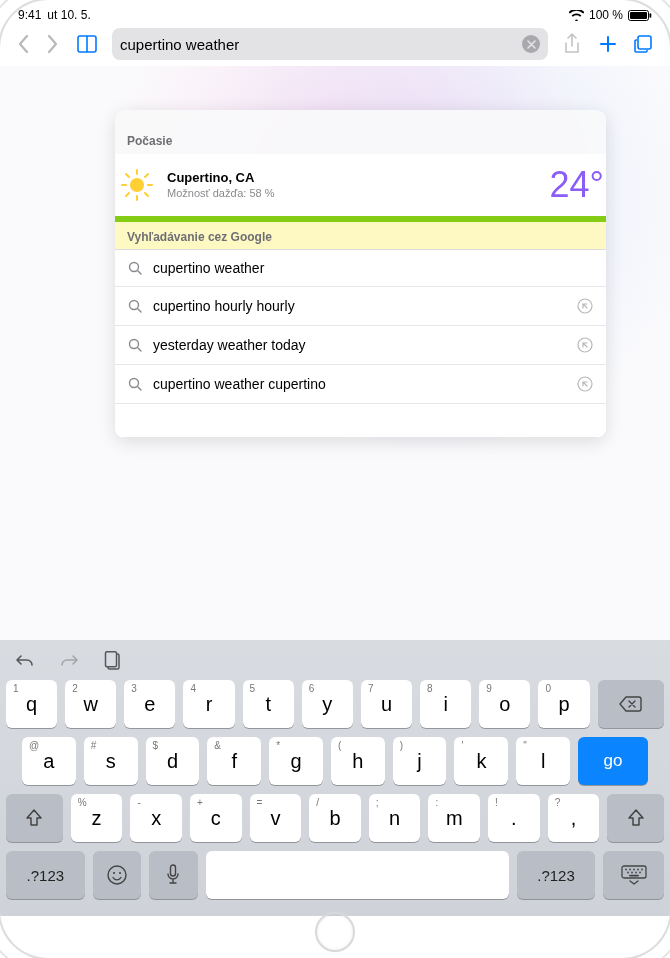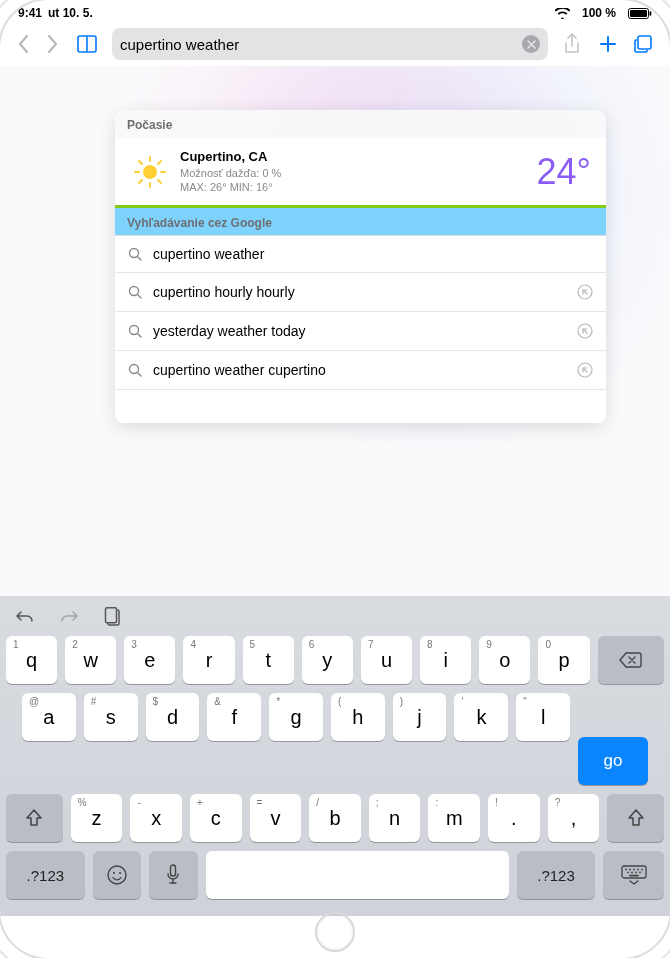--- a/index.html
+++ b/index.html
@@ -11,28 +11,28 @@
   position: relative;
   overflow: hidden;
   border-radius: 48px;
   box-shadow: 0 0 0 2px #ddd, 0 0 0 14px #fff, 0 0 0 16px #e5e5e5;
 }
 
 
 .status-bar {
   height: 22px;
   display: flex;
-  align-items: center;
+  align-items: flex-end;
   justify-content: space-between;
   padding: 4px 18px 0 18px;
   font-size: 12px;
-  font-weight: 700;
+  font-weight: 400;
 }
 .status-left { display: flex; gap: 6px; align-items: center; }
-.status-right { display: flex; gap: 12px; align-items: center; }
+.status-right { display: flex; gap: 5px; align-items: center; }
 .wifi-icon svg, .battery-icon svg { display: block; }
 
 
 .toolbar {
   height: 44px;
   display: flex;
   align-items: center;
   gap: 12px;
   padding: 0 14px;
 }
@@ -64,39 +64,39 @@
   background: rgba(248,248,250,0.92);
   border-radius: 10px;
   box-shadow: 0 4px 18px rgba(0,0,0,0.12);
   overflow:hidden;
   backdrop-filter: blur(6px);
 }
 .panel-header {
   font-size: 12px;
   font-weight: 600;
   color: #6f6f73;
-  padding: 8px 12px 6px;
+  padding: 24px 12px 6px;
 }
 .weather-card {
   background: #fff;
   margin: 0 0 0 0;
-  padding: 10px 15px;
+  padding: 10px 2px;
   display: flex;
   align-items: center;
   gap: 10px;
-  border-bottom: 3px solid #84cc16;
+  border-bottom: 6px solid #84cc16;
 }
 .weather-icon { width:40px;height:40px;display:flex;align-items:center;justify-content:center; }
 .weather-info { flex:1; font-size:11px; color:#8a8a8e; line-height:1.35; }
 .weather-info .loc { font-size:13px; font-weight:600; color:#000; }
 .weather-temp { font-size:36px; font-weight:200; color:#8b5cf6; }
 .google-header {
   font-size:12px;font-weight:600;color:#6f6f73;
   padding: 8px 12px 5px;
-  background: #7dd3fc;
+  background: #fef9c3;
   border-bottom:1px solid #dcdce0;
 }
 .sugg-row {
   display:flex;align-items:center;gap:10px;
   padding: 10px 12px;
   background: #fff;
   border-bottom:1px solid #e6e6e9;
   font-size:14px;
 }
 .sugg-row .mag { color:#8a8a8e;width:16px;height:16px;display:flex;align-items:center;justify-content:center; }
@@ -129,21 +129,21 @@
   background:#fff;border-radius:6px;
   box-shadow:0 1px 0 rgba(0,0,0,0.3);
   height:48px;
   flex:1;
   display:flex;align-items:center;justify-content:center;
   font-size:20px;position:relative;
   min-width:0;
 }
 .key .hint { position:absolute;top:3px;left:7px;font-size:10px;color:#777; }
 .key.fn { background:#b9bdc5;color:#222; }
-.key.go { background:#0a84ff;color:#fff;font-size:17px;margin-top:44px; }
+.key.go { background:#0a84ff;color:#fff;font-size:17px; }
 .key.wide1{flex:1.3}
 .key.space{flex:5}
 .key.shift{flex:1.1}
 .kb-row.r2 { padding: 0 16px; }
 .kb-row.r4 .key{font-size:15px}
 .kb-row.r4 {gap:8px}
 
 
 .home-btn {
   position:absolute;left:50%;bottom:6px;transform:translateX(-50%);
@@ -229,22 +229,21 @@
     <div class="weather-icon">
       <svg width="36" height="36" viewBox="0 0 36 36">
           <circle cx="18" cy="18" r="7" fill="#ffcf33"></circle>
           <g stroke="#ffcf33" stroke-width="2" stroke-linecap="round">
             <path d="M18 3v4M18 29v4M3 18h4M29 18h4M7 7l3 3M26 26l3 3M29 7l-3 3M10 26l-3 3"></path>
           </g>
         </svg>
     </div>
     <div class="weather-info">
       <div class="loc">Cupertino, CA</div>
-      <div>Možnosť dažďa: 0 %</div>
-      <div>MAX: 26°  MIN: 16°</div>
+      <div>Možnosť dažďa: 58 %</div>
     </div>
     <div class="weather-temp">24°</div>
   </div>
   <div class="google-header">Vyhľadávanie cez Google</div>
   <div id="sugg-rows">
       <div class="sugg-row">
     <span class="mag">
       <svg width="14" height="14" viewBox="0 0 14 14">
             <circle cx="6" cy="6" r="4.5" fill="none" stroke="currentColor" stroke-width="1.4"></circle>
             <path d="M10 10l3 3" stroke="currentColor" stroke-width="1.4" stroke-linecap="round"></path>

